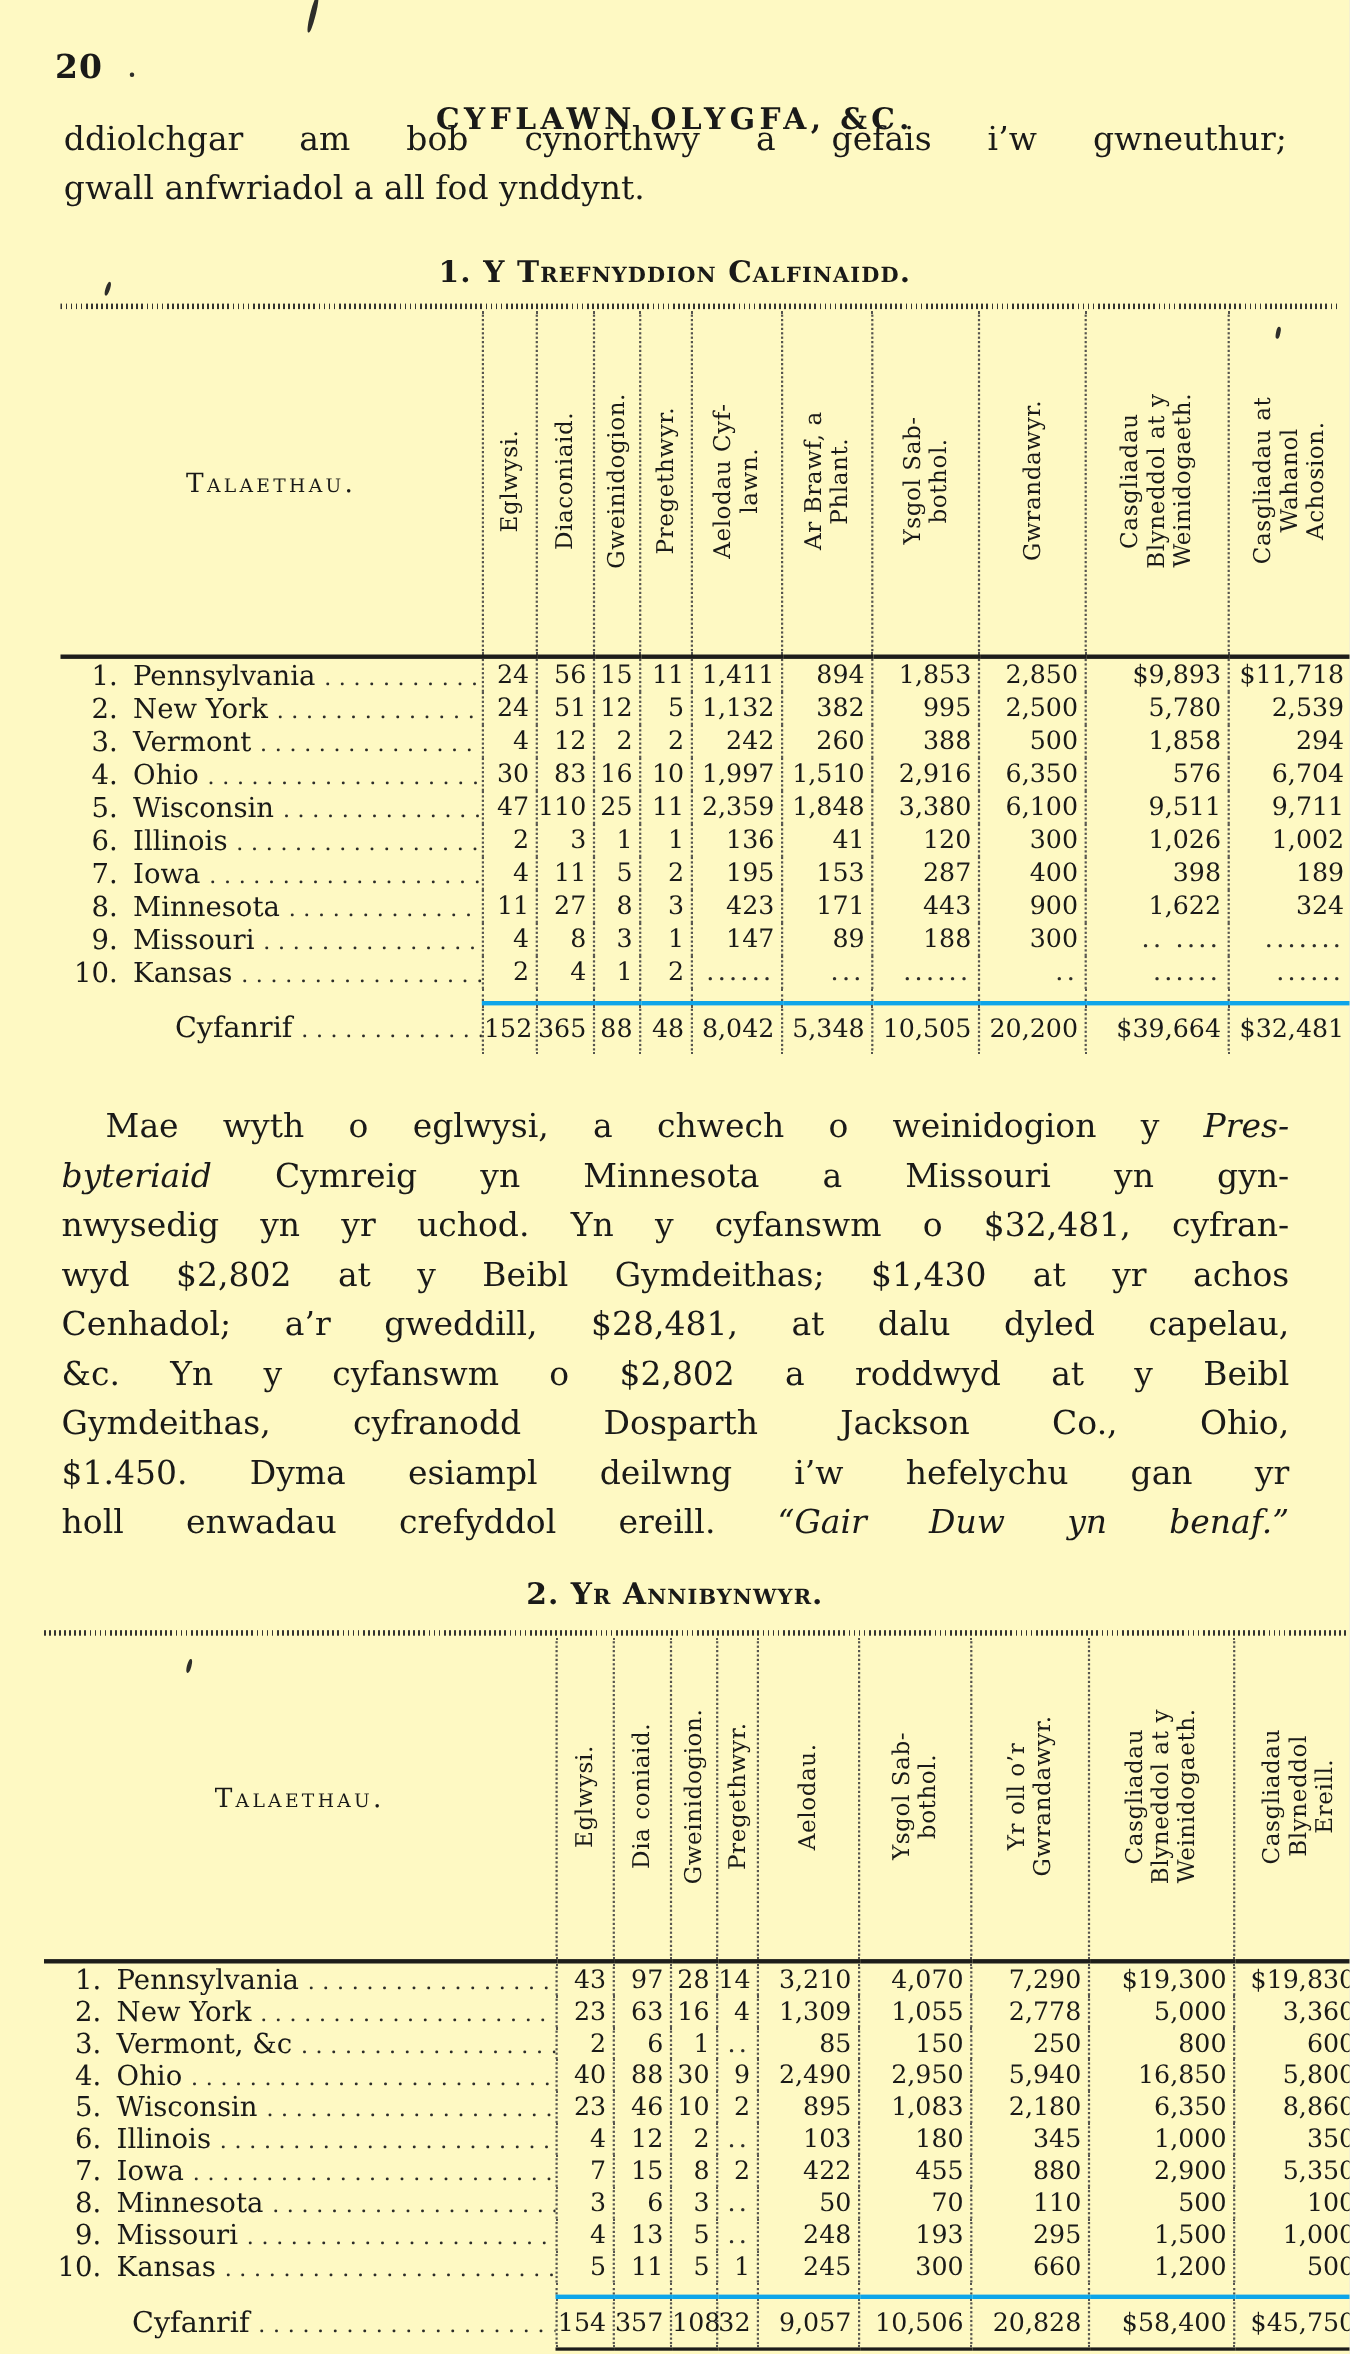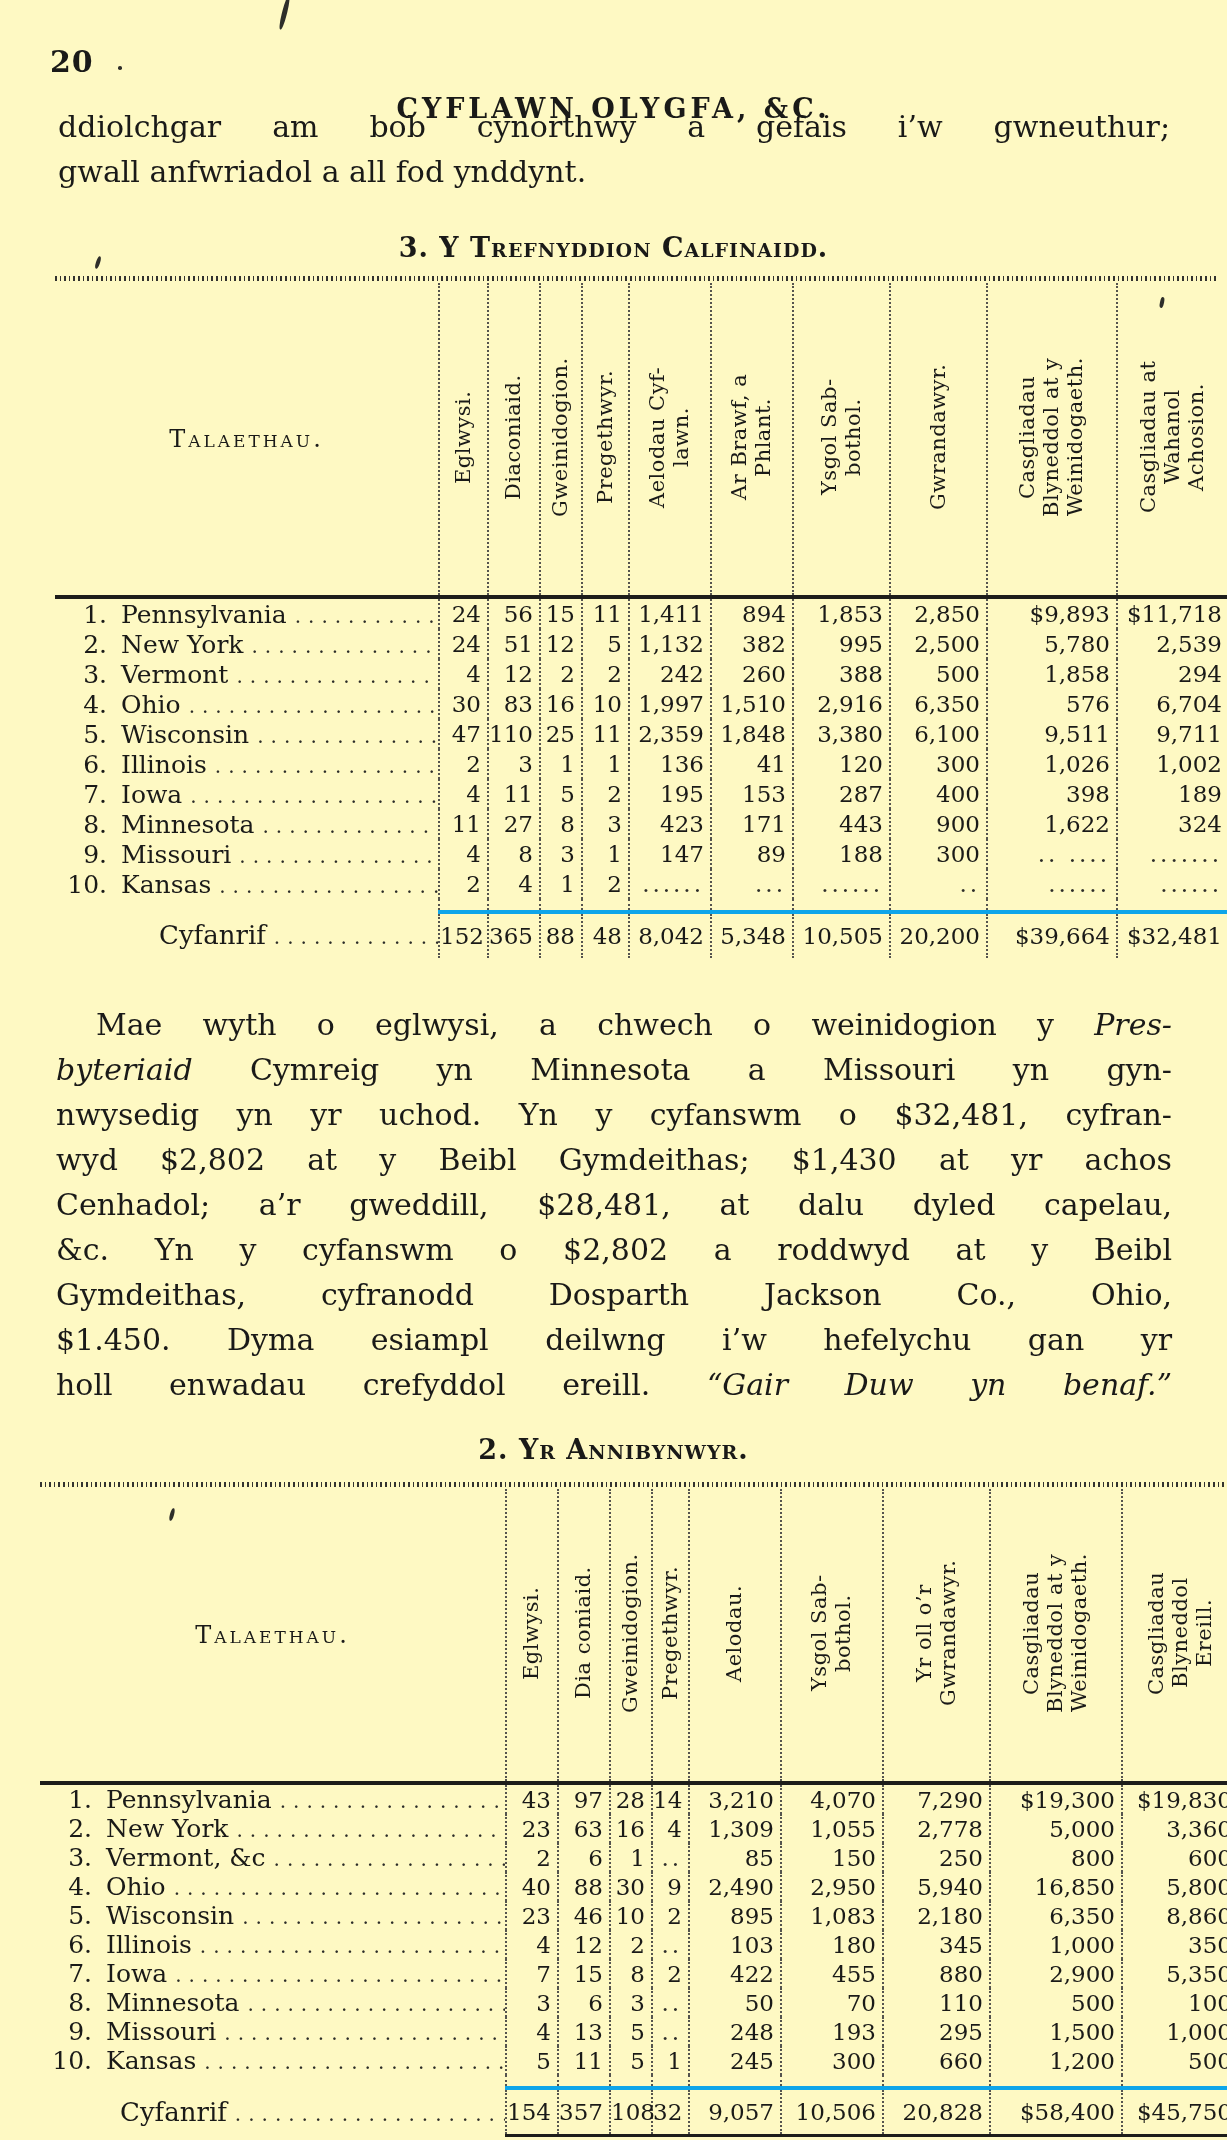--- a/index.html
+++ b/index.html
@@ -78,21 +78,21 @@
   <div class="art" style="top:1508px;left:170px;width:4px;height:13px;transform:rotate(15deg);"></div>
 
   <div class="pagenum">20</div>
   <div class="runtitle">CYFLAWN OLYGFA, &amp;C.</div>
 
   <div class="para para1">
       <div class="pline"><span>ddiolchgar am bob cynorthwy a gefais i’w gwneuthur;</span></div>
       <div class="pline lastline"><span>gwall anfwriadol a all fod ynddynt.</span></div>
     </div>
 
-  <div class="sechead sechead1">3. Y Trefnyddion Calfinaidd.</div>
+  <div class="sechead sechead1">1. Y Trefnyddion Calfinaidd.</div>
 
   <div class="twrap twrap1">
     <div class="hatch"></div>
     <table id="t1">
         <thead>
           <tr>
             <th class="namehead">
               <span class="talaethau">Talaethau.</span>
             </th>
             <th class="vhead"><div class="vtext">Eglwysi.</div></th>

